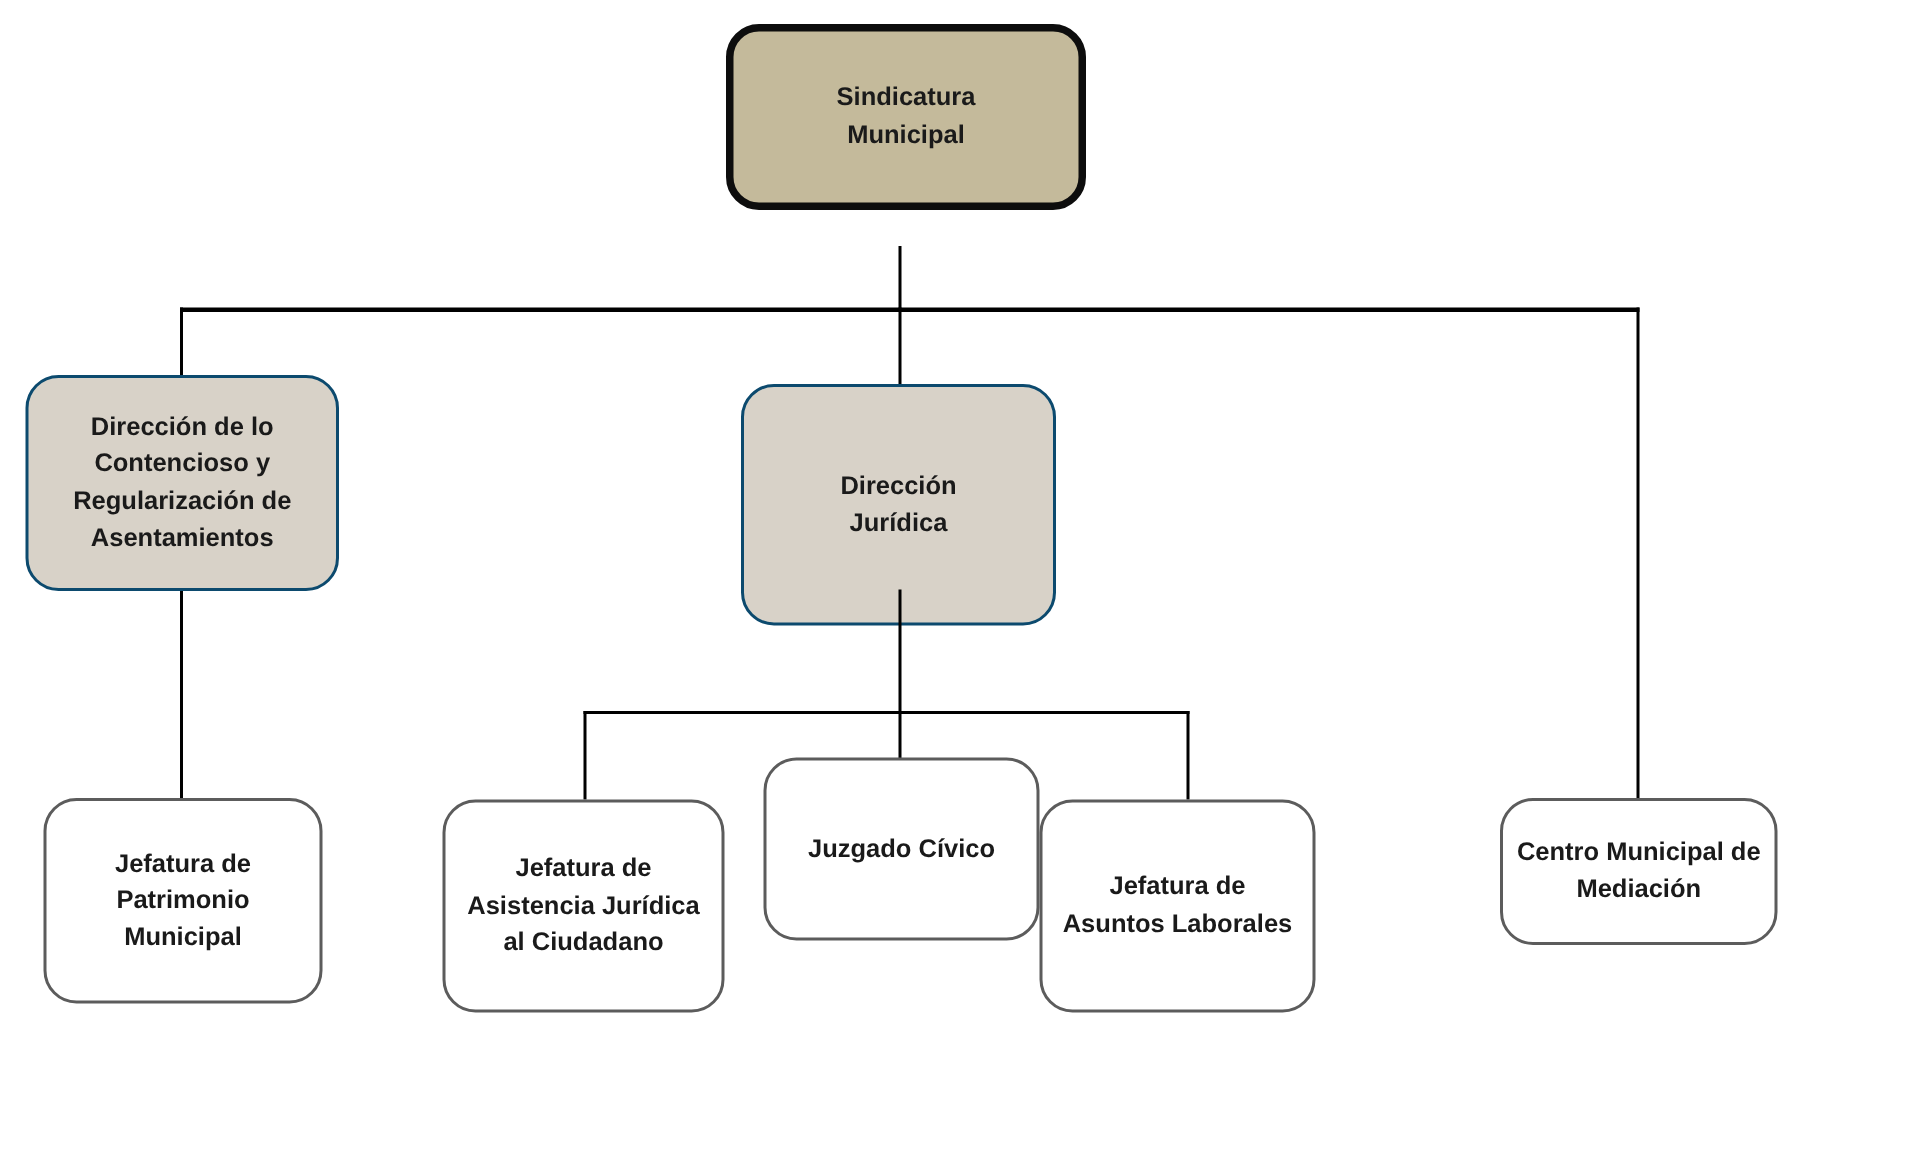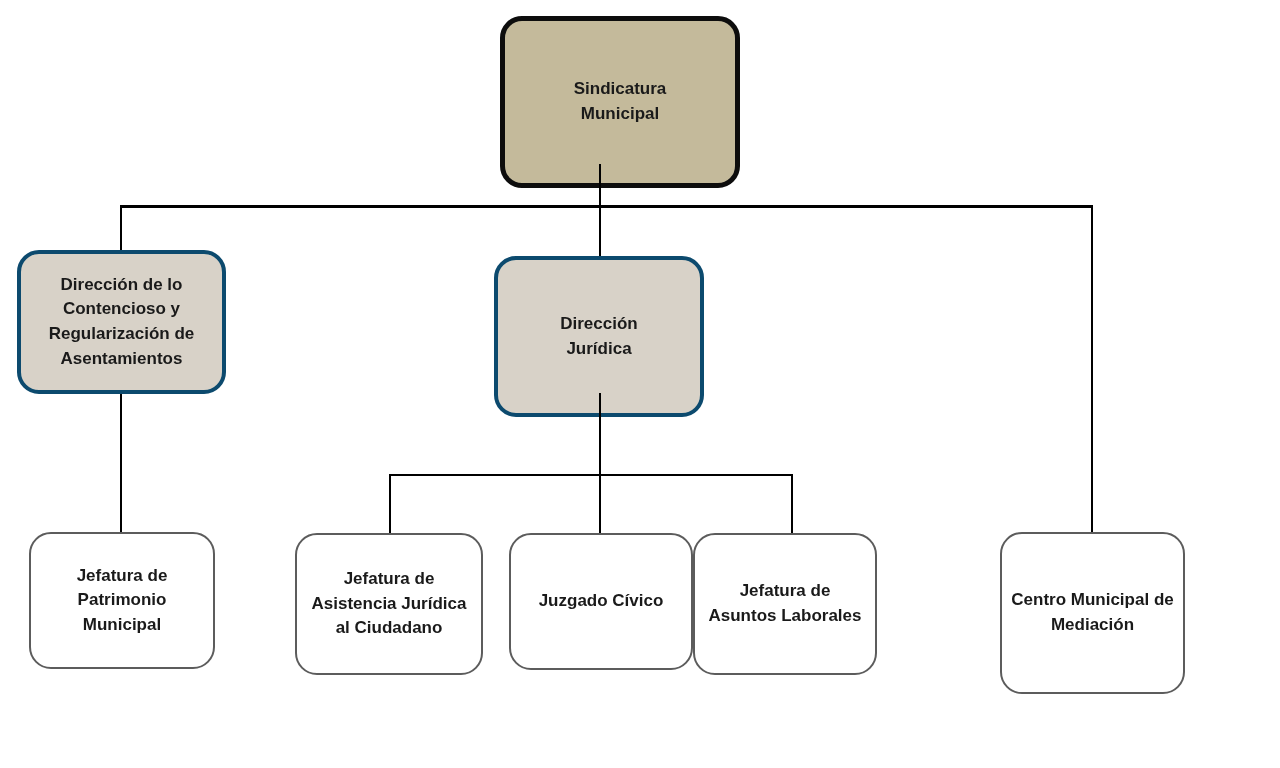--- a/index.html
+++ b/index.html
@@ -42,21 +42,21 @@
     white-space: pre-line;
   }
   .node-root {
     background: #c4ba9b;
     border: 5px solid #0d0d0d;
     border-radius: 22px;
     font-size: 17px;
   }
   .node-dir {
     background: #d8d2c8;
-    border: 4px solid #0c4a6e;
+    border: 2px solid #0c4a6e;
     border-radius: 22px;
     font-size: 17px;
   }
   .node-leaf {
     background: #ffffff;
     border: 2px solid #5c5c5c;
     border-radius: 22px;
     font-size: 17px;
   }
   .node-label {
@@ -67,21 +67,21 @@
   .node-label.overflow {
     white-space: pre-line;
     padding: 0;
   }
 </style>
 </head>
 <body>
 
 <div id="org-chart">
 
-  <div class="node node-root" style="left:484px; top:16px; width:240px; height:172px;margin-left:16px;">
+  <div class="node node-root" style="left:484px; top:16px; width:240px; height:124px;">
     <span class="node-label">Sindicatura
 Municipal</span>
   </div>
 
   <div class="connector conn-v" style="left:599px; top:164px; width:2px; height:43px;"></div>
   <div class="connector conn-h" style="left:120px; top:205px; width:973px; height:3px;"></div>
   <div class="connector conn-v" style="left:120px; top:205px; width:2px; height:47px;"></div>
   <div class="connector conn-v" style="left:599px; top:205px; width:2px; height:52px;"></div>
   <div class="connector conn-v" style="left:1091px; top:205px; width:2px; height:327px;"></div>
 
@@ -109,27 +109,27 @@
 Patrimonio
 Municipal</span>
   </div>
 
   <div class="node node-leaf" style="left:295px; top:533px; width:188px; height:142px;">
     <span class="node-label">Jefatura de
 Asistencia Jurídica
 al Ciudadano</span>
   </div>
 
-  <div class="node node-leaf" style="left:509px; top:533px; width:184px; height:137px;">
+  <div class="node node-leaf" style="left:509px; top:505px; width:184px; height:122px;">
     <span class="node-label">Juzgado Cívico</span>
   </div>
 
   <div class="node node-leaf" style="left:693px; top:533px; width:184px; height:142px;">
     <span class="node-label">Jefatura de
 Asuntos Laborales</span>
   </div>
 
-  <div class="node node-leaf" style="left:1000px; top:532px; width:185px; height:162px;">
+  <div class="node node-leaf" style="left:1000px; top:532px; width:185px; height:98px;">
     <span class="node-label overflow" style="width:196px;">Centro Municipal de
 Mediación</span>
   </div>
 
 </div>
 
 </body></html>

